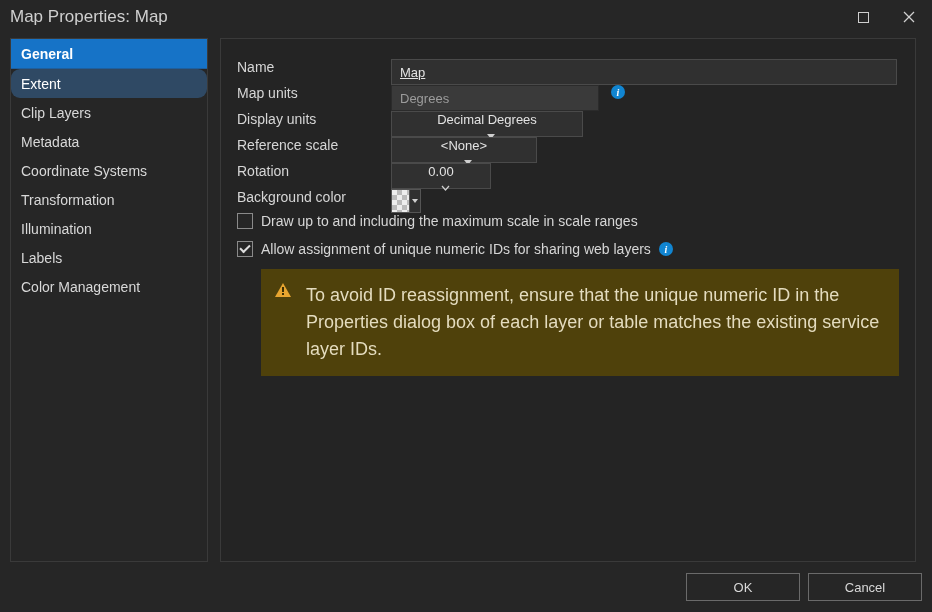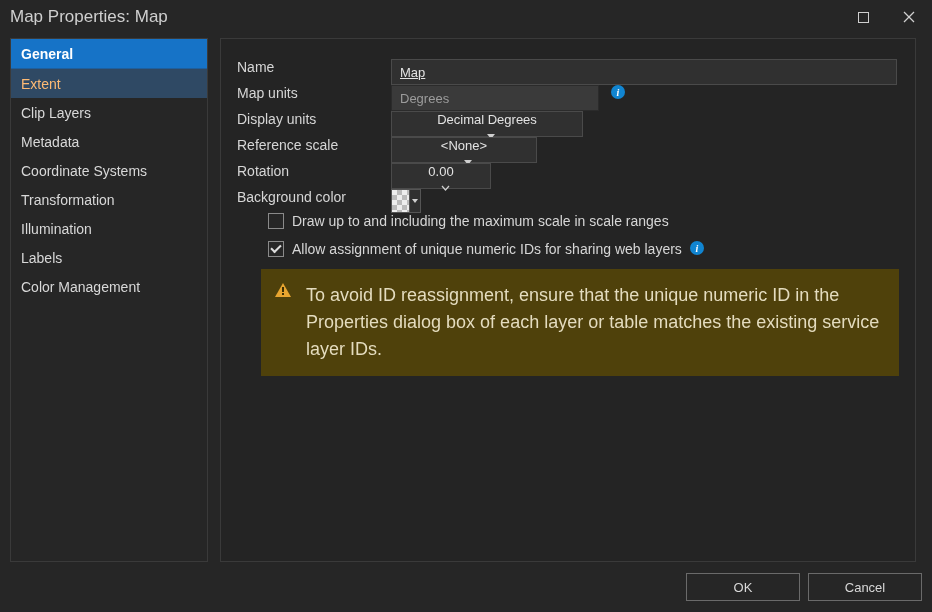--- a/index.html
+++ b/index.html
@@ -72,21 +72,22 @@
     cursor: default;
   }
   .sidebar-item.active {
     background: #1673c7;
     color: #ffffff;
     font-weight: 600;
     border-bottom: 1px solid #1e5f9e;
   }
   .sidebar-item.hover {
     background: #2f4964;
-    color: #fdba74;
+    color: #ffffff;
+    border-radius: 9px;
   }
   .content {
     flex: 1;
     border: 1px solid #3a3a3a;
     background: #242424;
     margin-top: 4px;
     padding: 20px 16px 16px 16px;
     position: relative;
     overflow: hidden;
   }
@@ -175,25 +176,24 @@
   .swatch-arrow {
     width: 10px;
     background: #303030;
     border-left: 1px solid #555;
     display: flex;
     align-items: center;
     justify-content: center;
   }
   .checkbox-row {
     display: flex;
-    align-items: flex-start;
+    align-items: center;
     margin-bottom: 12px;
     font-size: 14px;
     color: #d6d6d6;
-    margin-left: 31px;
   }
   .chk {
     width: 14px;
     height: 14px;
     border: 1px solid #8a8a8a;
     margin-right: 8px;
     display: flex;
     align-items: center;
     justify-content: center;
     background: #262626;

